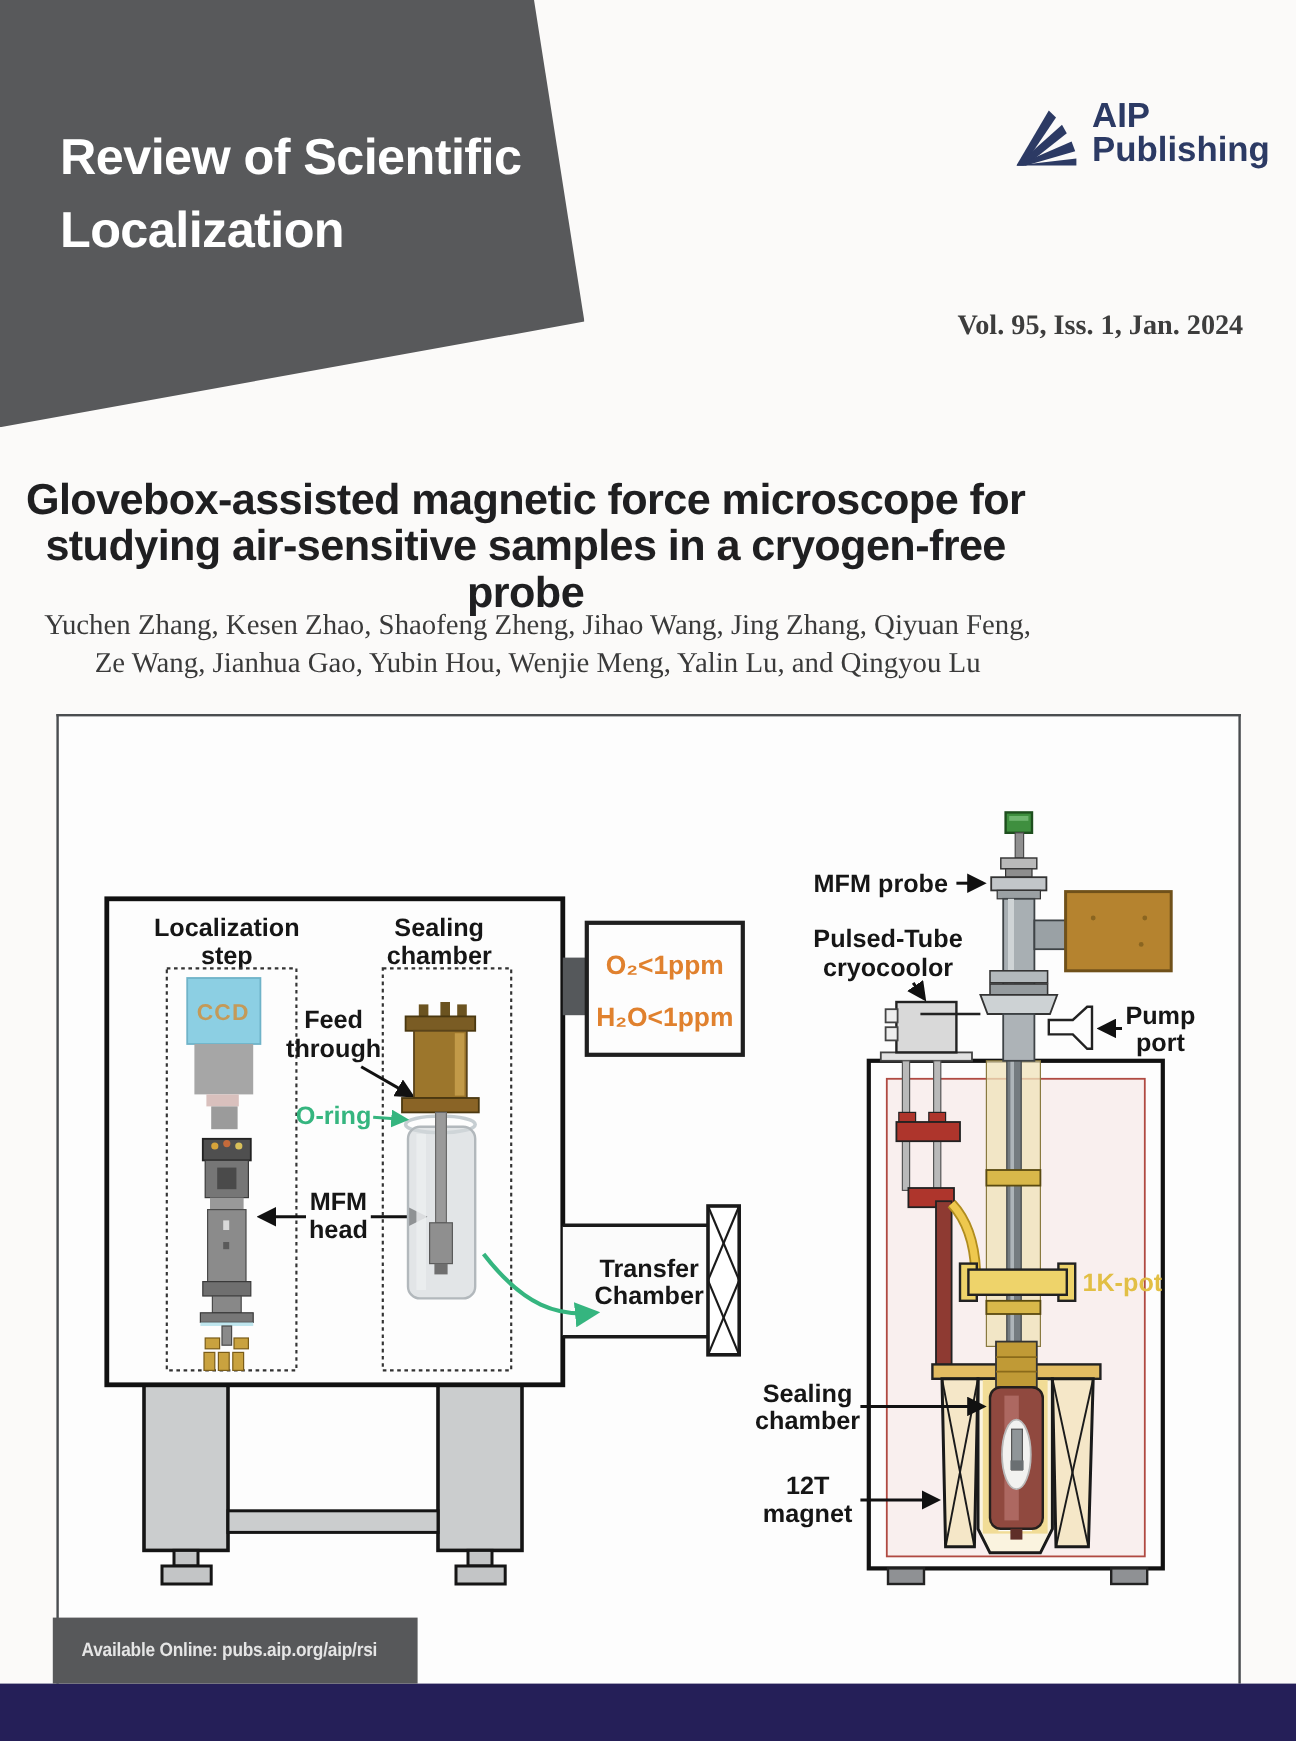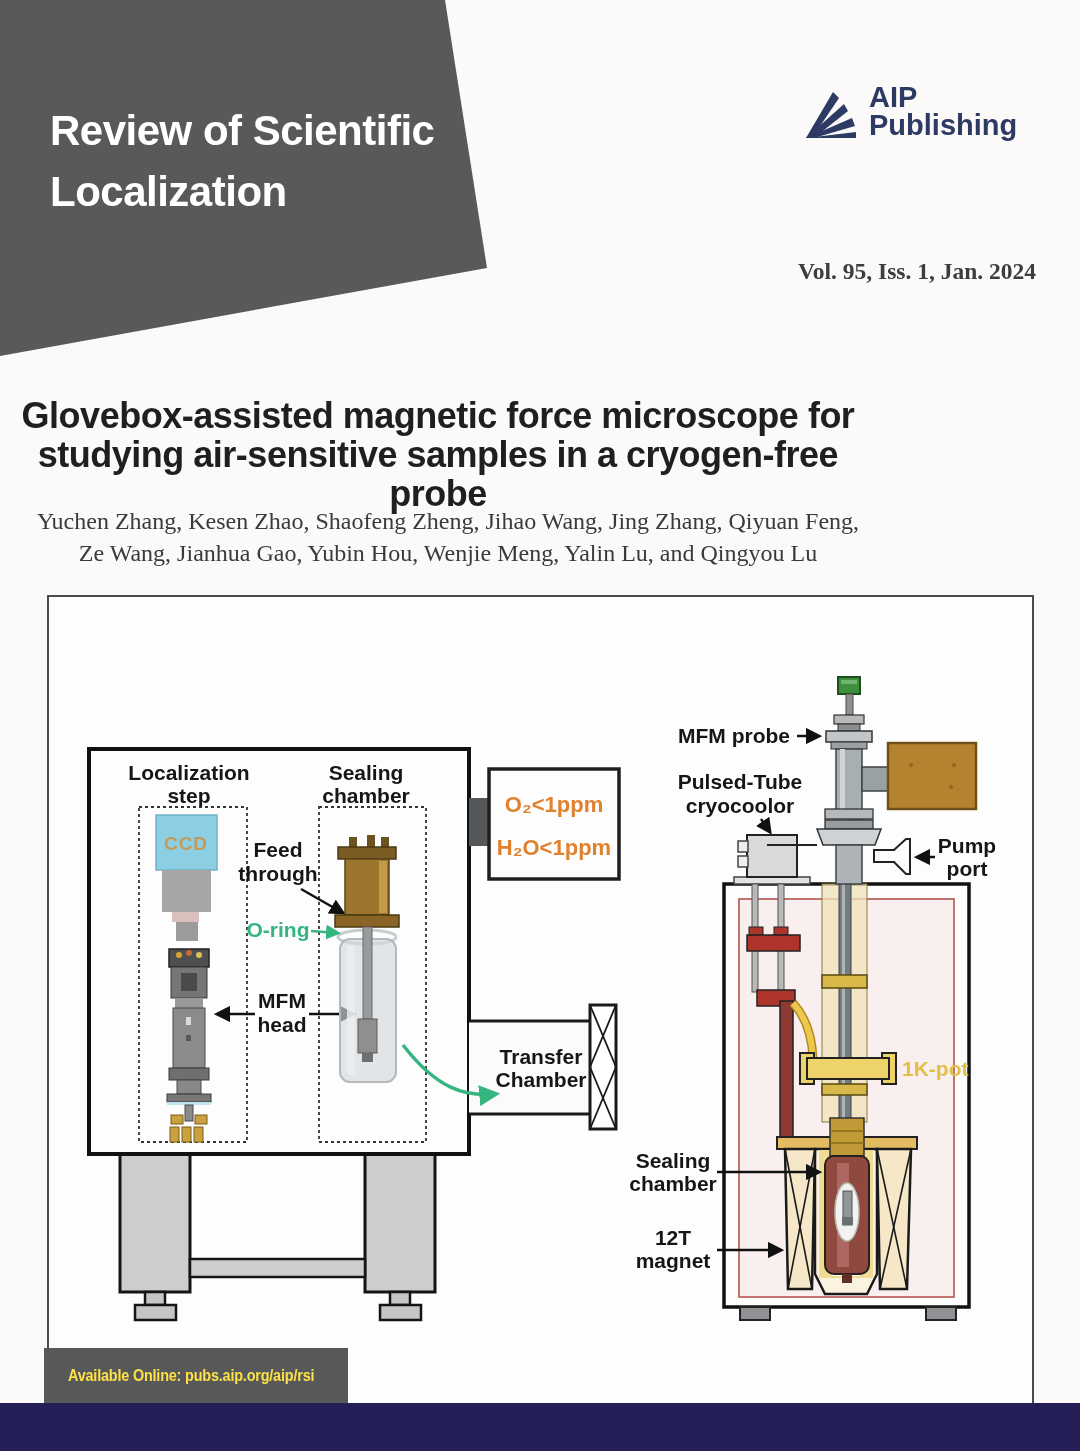--- a/index.html
+++ b/index.html
@@ -2,32 +2,32 @@
 <html><head>
 <meta charset="utf-8">
 <style>
   html,body{margin:0;padding:0;}
   #page{position:relative;width:1080px;height:1451px;background:#fbfaf9;overflow:hidden;
         font-family:"Liberation Sans",sans-serif;}
   .banner{position:absolute;left:0;top:0;width:520px;height:360px;background:#58595b;
           clip-path:polygon(0 0,445px 0,487px 268px,0 356px);}
   .banner-title{position:absolute;left:50px;top:100px;color:#fff;font-weight:bold;
           font-size:42px;line-height:61px;letter-spacing:-0.5px;}
-  .aip-logo{position:absolute;left:806px;top:86px;display:flex;}
+  .aip-logo{position:absolute;left:847px;top:86px;display:flex;}
   .aip-text{margin-left:11px;color:#2c3a64;font-weight:bold;font-size:29px;line-height:28px;margin-top:-3px;}
   .issue{position:absolute;right:44px;top:258px;font-family:"Liberation Serif",serif;
          font-size:23.5px;font-weight:600;color:#3d3d3d;text-align:center;}
   .title{position:absolute;left:0;top:396px;width:876px;text-align:center;color:#1f1f21;
          font-weight:bold;font-size:36px;line-height:39px;letter-spacing:-0.5px;}
   .authors{position:absolute;left:0;top:505px;width:896px;text-align:center;color:#3a3a3a;
          font-family:"Liberation Serif",serif;font-size:24px;line-height:32px;}
   .figure{position:absolute;left:47px;top:595px;width:987px;height:808px;background:#fdfdfd;
          border:2px solid #4a4d50;border-bottom:none;box-sizing:border-box;}
   .avail{position:absolute;left:44px;top:1348px;width:304px;height:55px;background:#57585a;
-         color:#fde047;font-weight:bold;font-size:16px;line-height:55px;padding-left:24px;
+         color:#e5e5e5;font-weight:bold;font-size:16px;line-height:55px;padding-left:24px;
          box-sizing:border-box;z-index:5;white-space:nowrap;}
   .avail span{display:inline-block;transform:scaleX(0.9);transform-origin:left center;letter-spacing:-0.2px;}
   .navy{position:absolute;left:0;top:1403px;width:1080px;height:48px;background:#251f58;}
   svg text{font-family:"Liberation Sans",sans-serif;}
 </style>
 </head>
 <body>
 
 <div id="page">
 

